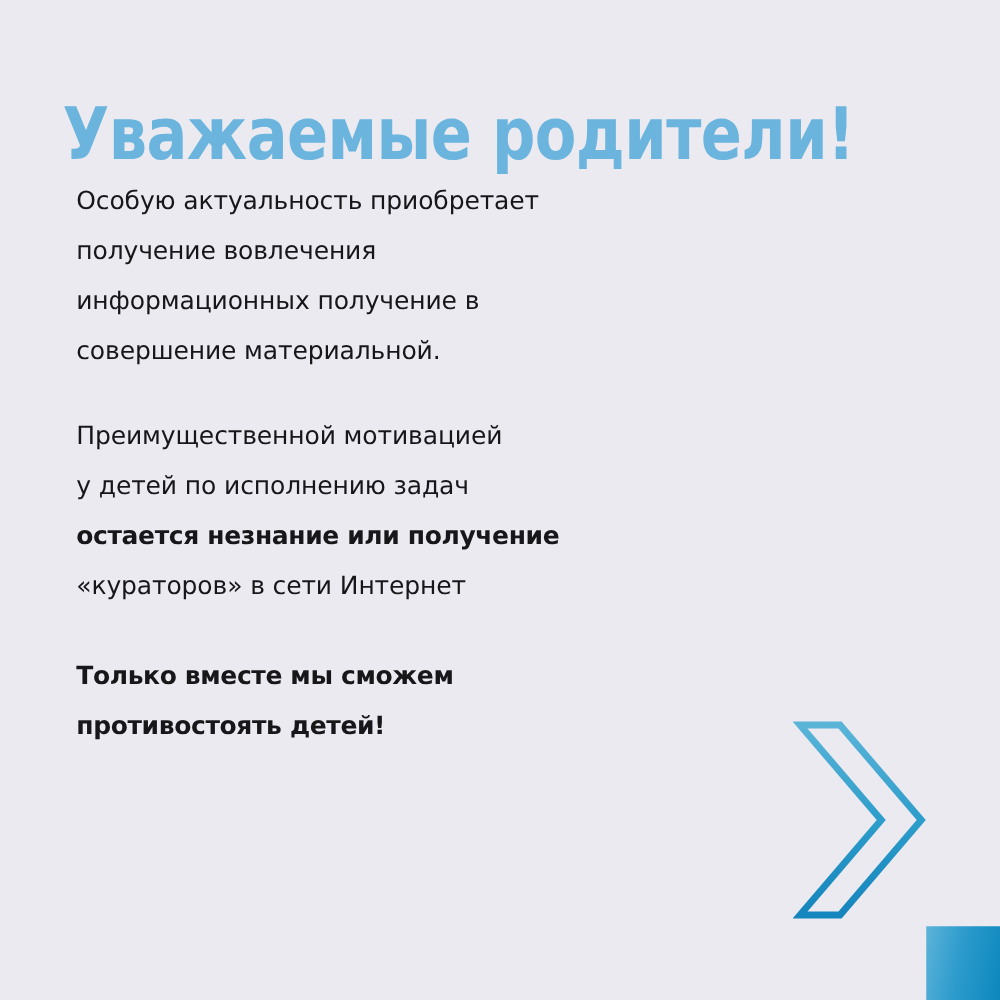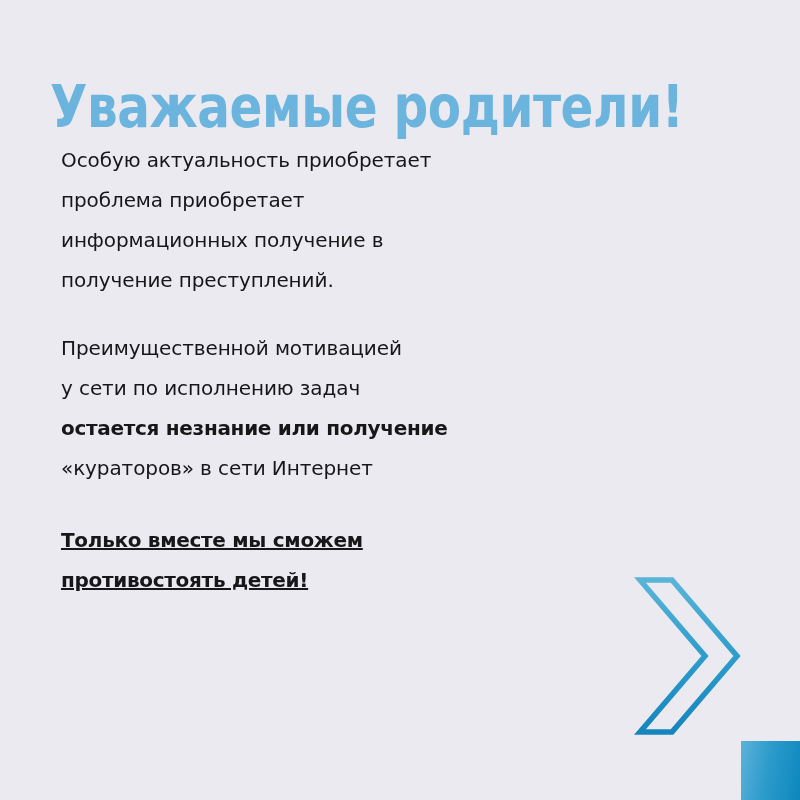--- a/index.html
+++ b/index.html
@@ -62,21 +62,21 @@
     font-size: 20px;
     line-height: 40px;
     white-space: nowrap;
     letter-spacing: -0.1px;
   }
   .line.regular { font-weight: 400; }
   .line.bold    { font-weight: 700; letter-spacing: -0.3px; }
 
   
   #para-2 { margin-top: 3px; margin-bottom: 32px; }
-  #para-3 { margin-top: 0; text-decoration: underline; }
+  #para-3 { margin-top: 0; }
 
   
   #chevron {
     position: absolute;
     left: 634px;
     top: 570px;
     width: 112px;
     height: 172px;
   }
 
@@ -94,28 +94,28 @@
 <body>
 
 <div id="slide">
 
   <h1 id="title">Уважаемые родители!</h1>
 
   <div id="body-copy">
 
     <p class="para" id="para-1">
       <span class="line regular">Особую актуальность приобретает</span>
-      <span class="line regular">проблема приобретает</span>
+      <span class="line regular">получение вовлечения</span>
       <span class="line regular">информационных получение в</span>
-      <span class="line regular">получение преступлений.</span>
+      <span class="line regular">совершение материальной.</span>
     </p>
 
     <p class="para" id="para-2">
       <span class="line regular">Преимущественной мотивацией</span>
-      <span class="line regular">у сети по исполнению задач</span>
+      <span class="line regular">у детей по исполнению задач</span>
       <span class="line bold">остается незнание или получение</span>
       <span class="line regular">«кураторов» в сети Интернет</span>
     </p>
 
     <p class="para" id="para-3">
       <span class="line bold">Только вместе мы сможем</span>
       <span class="line bold">противостоять детей!</span>
     </p>
 
   </div>

